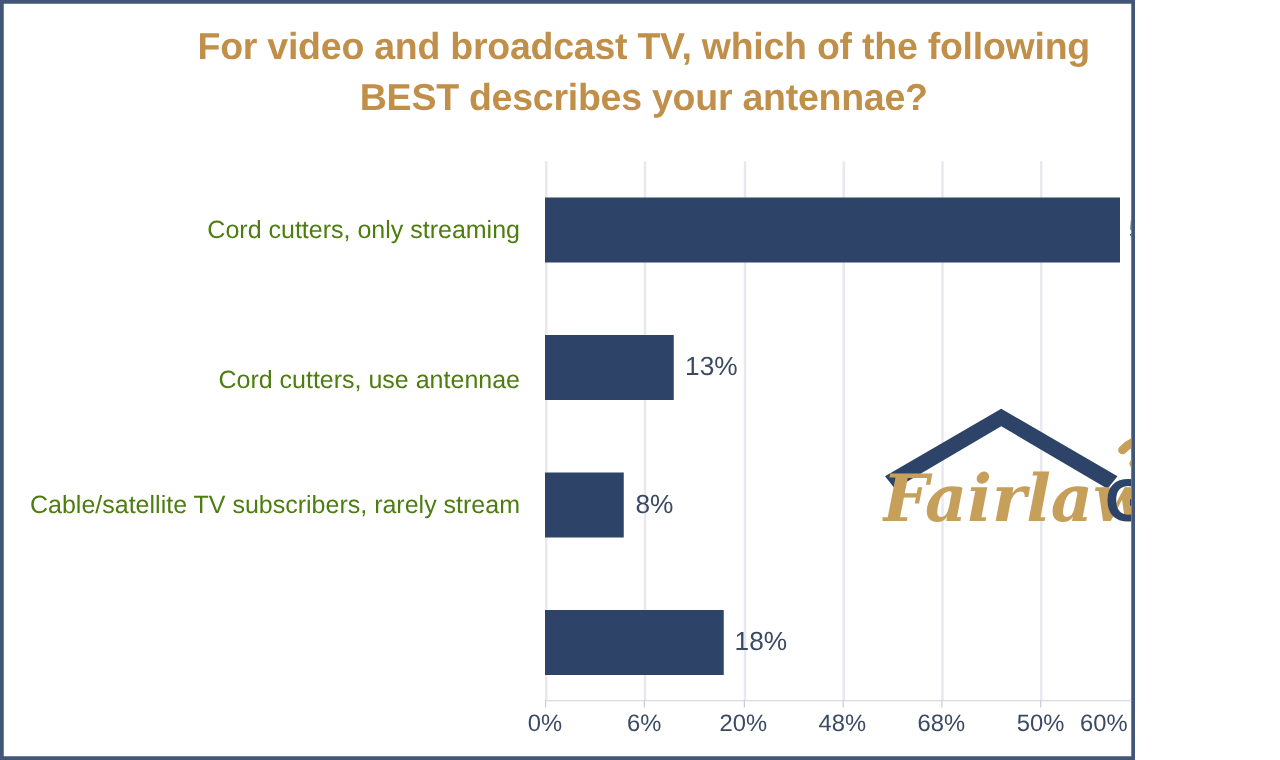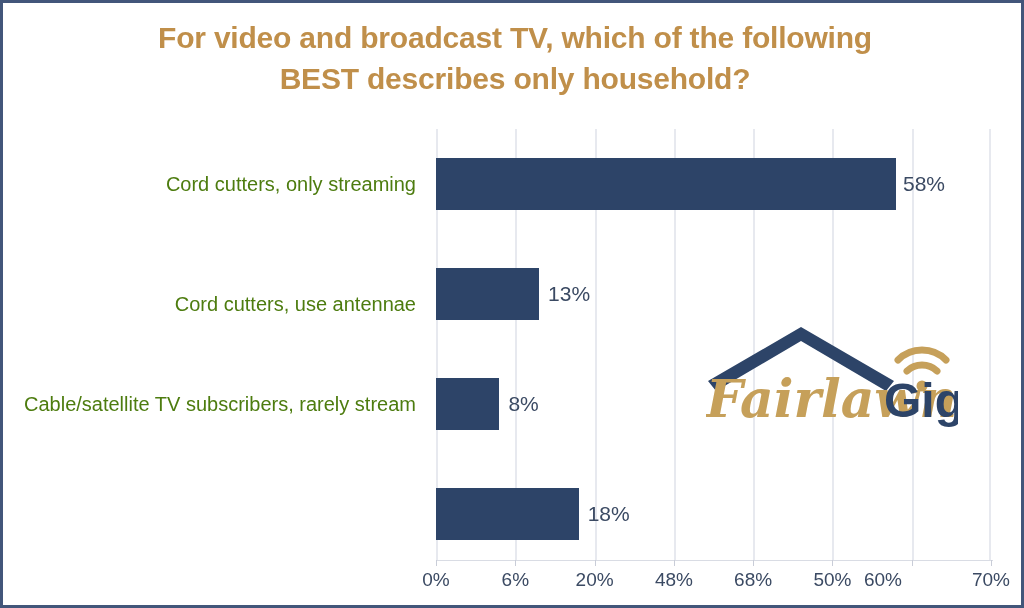--- a/index.html
+++ b/index.html
@@ -6,21 +6,21 @@
     margin: 0;
     padding: 0;
     background: #ffffff;
   }
   body {
     font-family: "Liberation Sans", sans-serif;
   }
 
   .slide {
     position: relative;
-    width: 1024px;
+    width: 908px;
     height: 608px;
     background: #ffffff;
     box-sizing: border-box;
     border: 3px solid #42567a;
     overflow: hidden;
   }
 
   
   .chart-title {
     position: absolute;
@@ -149,21 +149,21 @@
   }
   .logo svg { display: block; }
 </style>
 </head>
 <body>
 
 <div class="slide">
 
   <div class="chart-title">
     <span class="line">For video and broadcast TV, which of the following</span>
-    <span class="line">BEST describes only household?</span>
+    <span class="line">BEST describes your antennae?</span>
   </div>
 
   <div class="cat-labels">
     <div class="cat-label" style="top:29px;">Cord cutters, only streaming</div>
     <div class="cat-label" style="top:149px;">Cord cutters, use antennae</div>
     <div class="cat-label" style="top:249px;">Cable/satellite TV subscribers, rarely stream</div>
   </div>
 
   <div class="plot">
 

